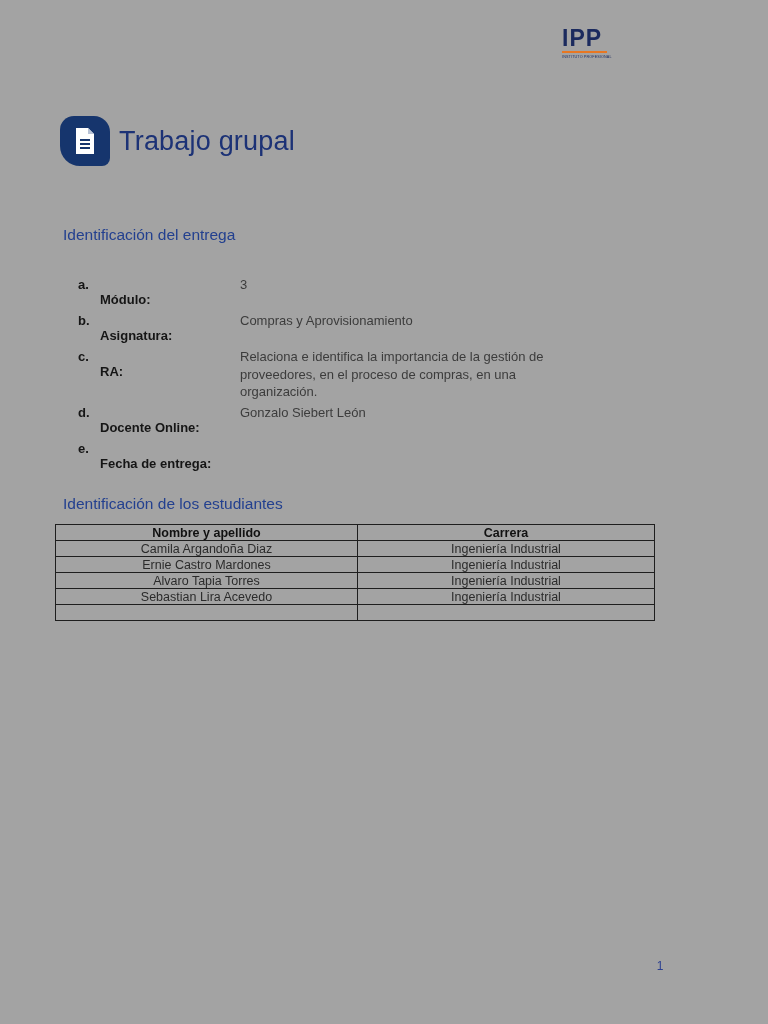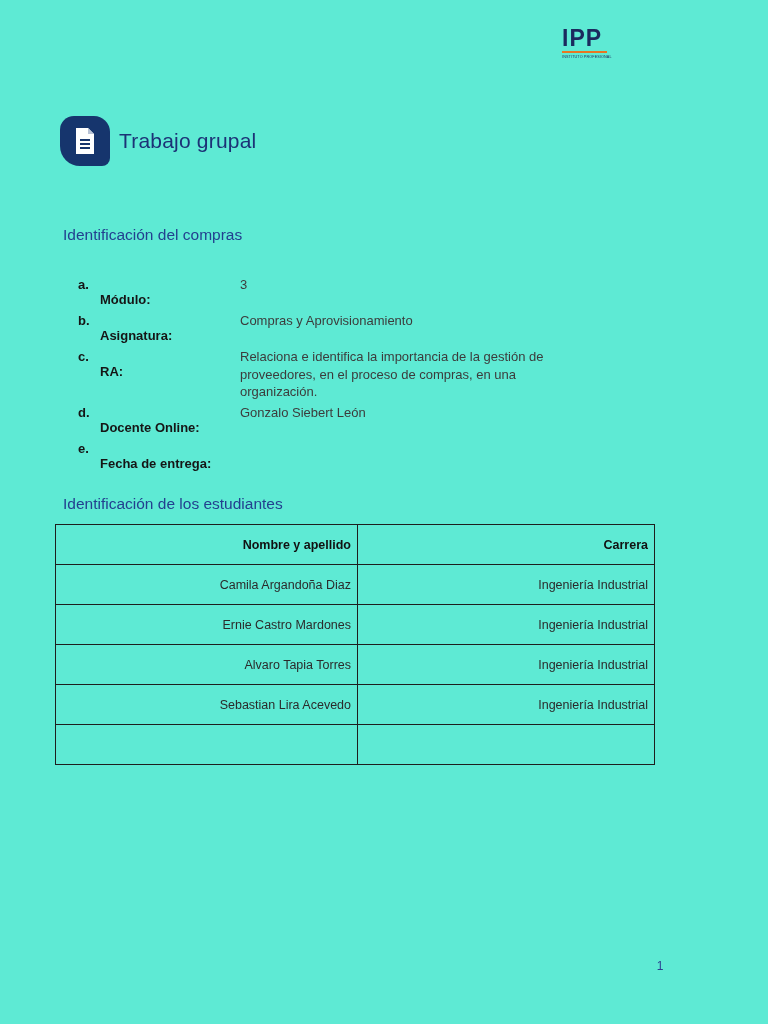--- a/index.html
+++ b/index.html
@@ -5,21 +5,21 @@
   html, body {
     margin: 0;
     padding: 0;
     background: #ffffff;
     font-family: "Liberation Sans", "DejaVu Sans", sans-serif;
   }
   .page {
     position: relative;
     width: 768px;
     height: 1024px;
-    background: #5eead4;
+    background: #a3a3a3;
     overflow: hidden;
   }
 
   
   .logo {
     position: absolute;
     left: 562px;
     top: 26px;
     width: 50px;
     text-align: left;
@@ -59,21 +59,21 @@
     width: 50px;
     height: 50px;
     background: #16356d;
     border-radius: 14px 16px 8px 20px;
     display: flex;
     align-items: center;
     justify-content: center;
   }
   .page-title {
     margin-left: 9px;
-    font-size: 21px;
+    font-size: 27px;
     color: #1c3276;
     letter-spacing: 0.2px;
   }
 
   
   .section-heading {
     position: absolute;
     left: 63px;
     font-size: 15.5px;
     color: #23408f;
@@ -120,22 +120,22 @@
     top: 524px;
     width: 600px;
     border-collapse: collapse;
     font-size: 12.5px;
     color: #2b2b2b;
   }
   .students-table th,
   .students-table td {
     border: 1px solid #1e1e1e;
     height: 15px;
-    padding: 12px 6px;
-    text-align: right;
+    padding: 0 6px;
+    text-align: center;
     font-weight: normal;
     white-space: nowrap;
     overflow: hidden;
   }
   .students-table th {
     font-weight: bold;
     color: #111;
   }
   .students-table .col-name { width: 289px; }
 
@@ -167,21 +167,21 @@
         <path d="M4 2 h12 l6 6 v20 h-18 z" fill="#ffffff"></path>
         <path d="M16 2 l6 6 h-6 z" fill="#b9c3d6"></path>
         <rect x="8" y="13" width="10" height="2" fill="#16356d"></rect>
         <rect x="8" y="17" width="10" height="2" fill="#16356d"></rect>
         <rect x="8" y="21" width="10" height="2" fill="#16356d"></rect>
       </svg>
     </div>
     <div class="page-title">Trabajo grupal</div>
   </div>
 
-  <div class="section-heading heading-work">Identificación del compras</div>
+  <div class="section-heading heading-work">Identificación del entrega</div>
 
   <div class="work-list" id="work-list">
       <div class="work-item">
         <span class="letter">a.</span>
         <span class="label">Módulo:</span>
         <span class="value">3</span>
       </div>
       <div class="work-item">
         <span class="letter">b.</span>
         <span class="label">Asignatura:</span>

